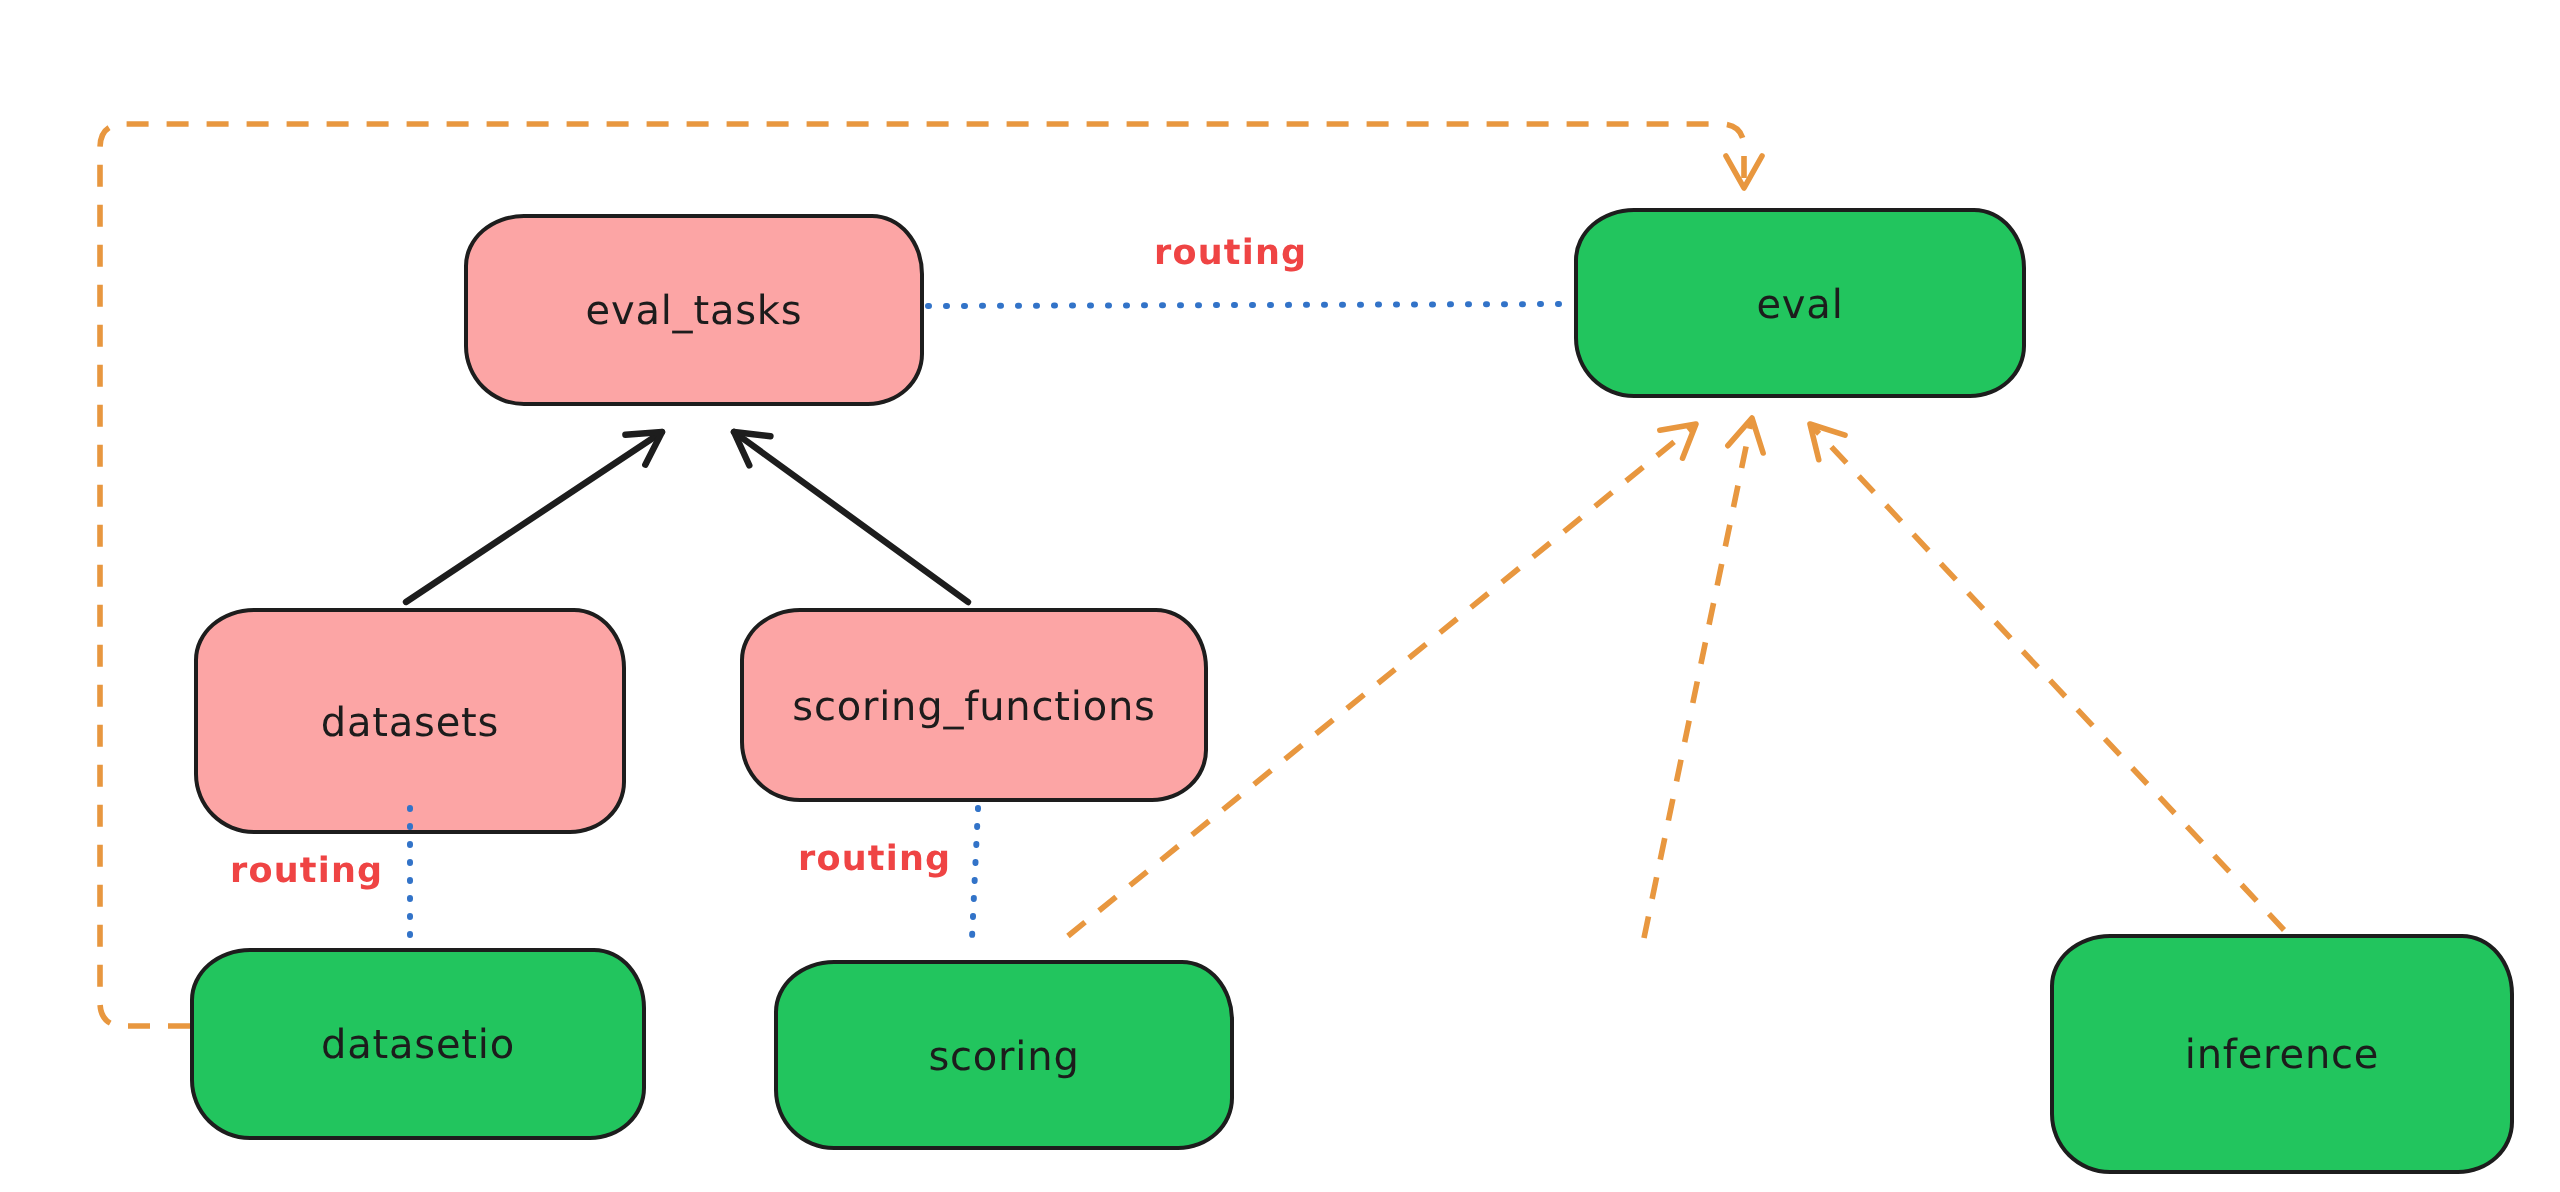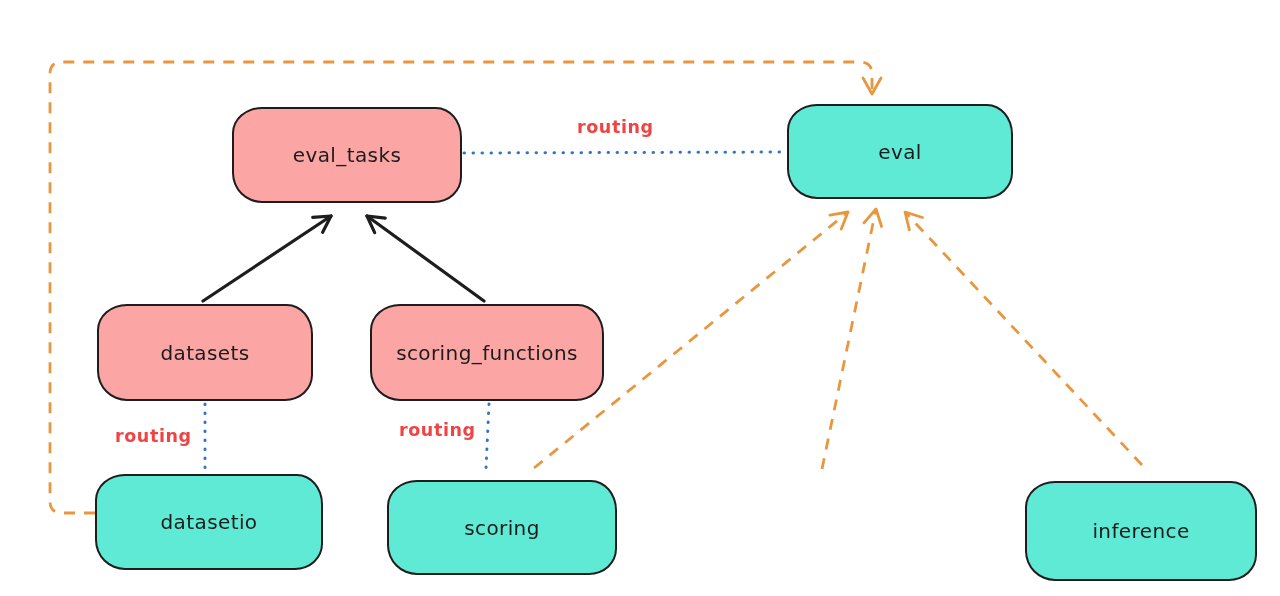--- a/index.html
+++ b/index.html
@@ -14,30 +14,30 @@
     position:absolute;
     display:flex;align-items:center;justify-content:center;
     border:2.6px solid #1d1d1d;
     border-radius:30px 26px 28px 30px / 26px 30px 26px 30px;
     font-size:20px;
     color:#1c1c1c;
     letter-spacing:0.4px;
     box-sizing:border-box;
   }
   .node-blue{background:#fca5a5;}
-  .node-green{background:#5eead4;}
+  .node-green{background:#22c55e;}
 
   .n-eval-tasks{left:232px;top:107px;width:230px;height:96px;}
   .n-eval{left:787px;top:104px;width:226px;height:95px;}
-  .n-datasets{left:97px;top:304px;width:216px;height:97px;}
+  .n-datasets{left:97px;top:304px;width:216px;height:113px;}
   .n-scoring-functions{left:370px;top:304px;width:234px;height:97px;}
   .n-datasetio{left:95px;top:474px;width:228px;height:96px;}
   .n-scoring{left:387px;top:480px;width:230px;height:95px;}
   .n-agents{left:710px;top:471px;width:228px;height:94px;}
-  .n-inference{left:1025px;top:481px;width:232px;height:100px;text-align:center;}
+  .n-inference{left:1025px;top:467px;width:232px;height:120px;text-align:center;}
 
   .edge-label{
     position:absolute;
     color:#ef4444;
     font-weight:bold;
     font-size:17.5px;
     letter-spacing:0.6px;
   }
   .l-routing-top{left:577px;top:117px;}
   .l-routing-datasets{left:115px;top:426px;}

